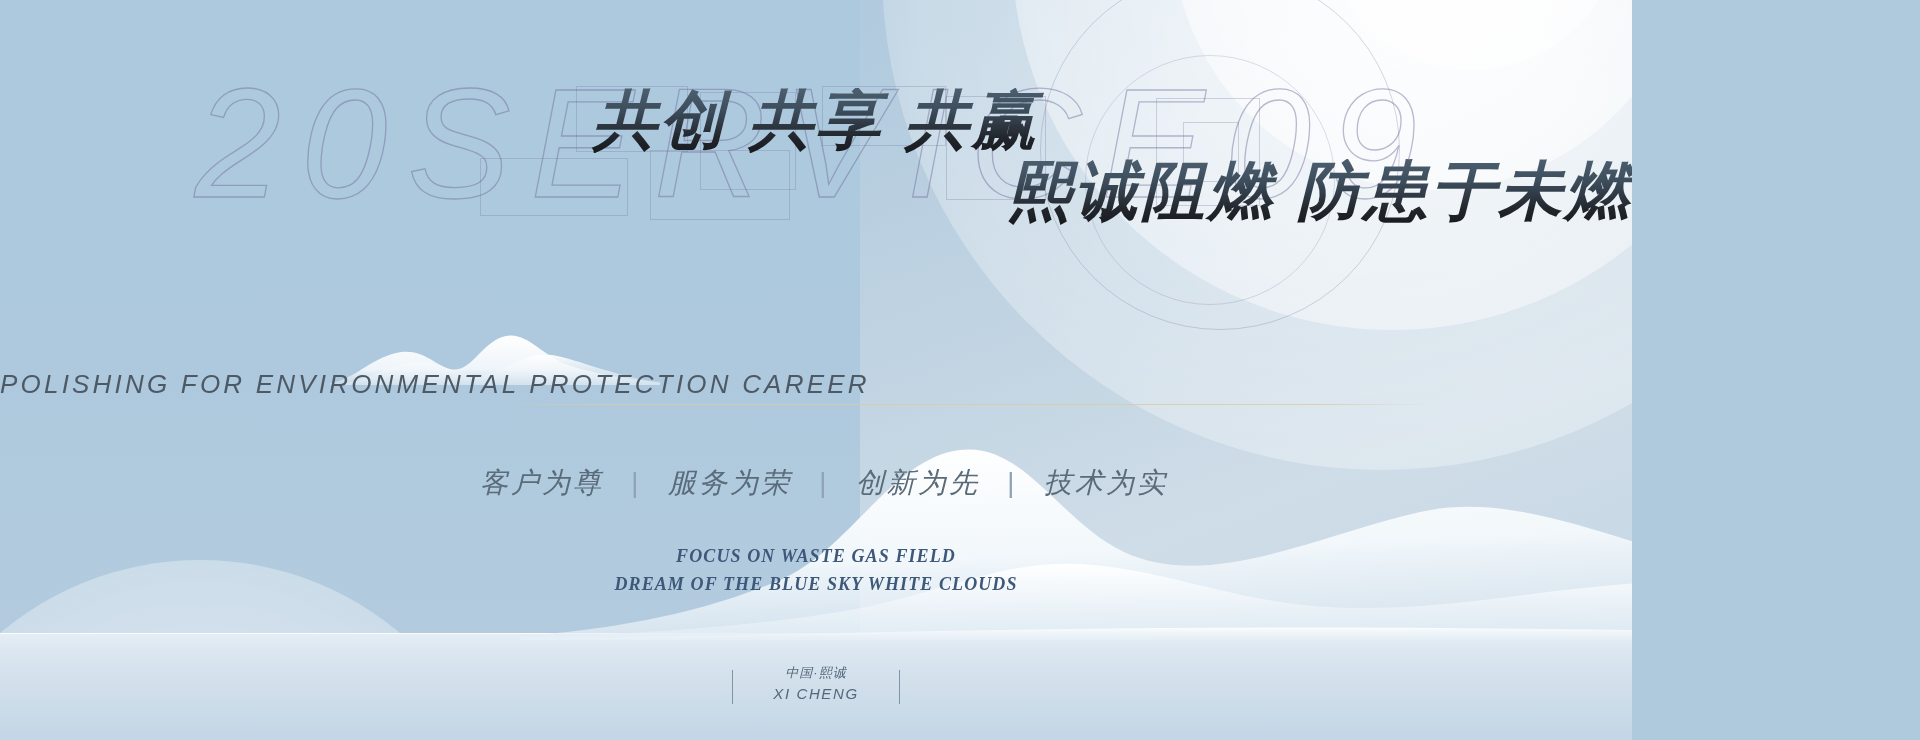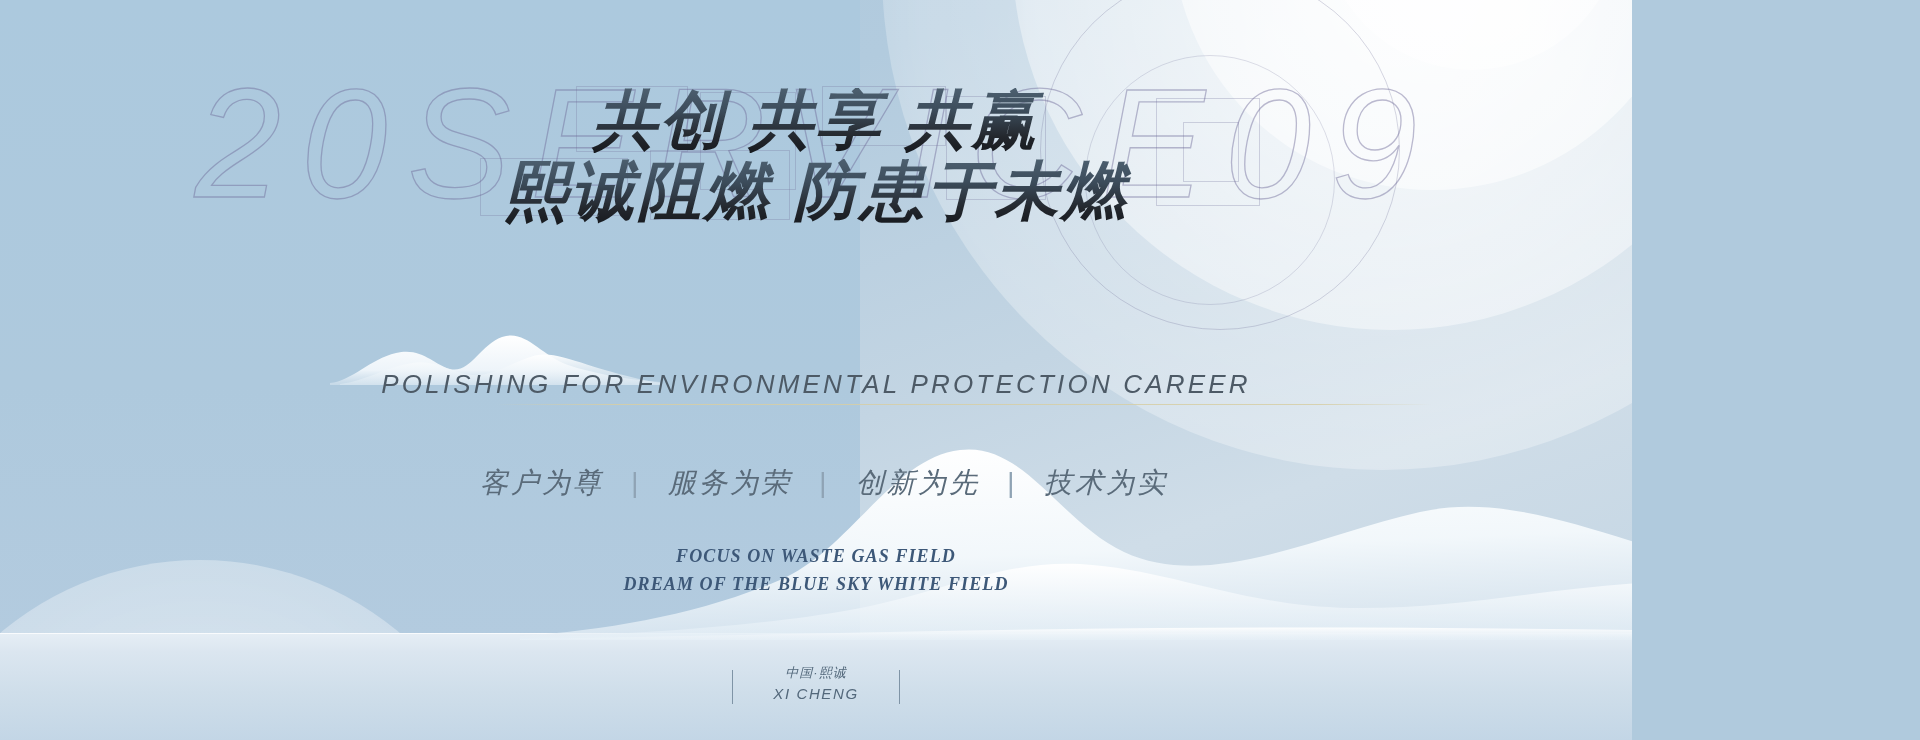--- a/index.html
+++ b/index.html
@@ -107,27 +107,26 @@
     font-family:"Liberation Serif", serif;
     font-weight:700;
     line-height:1.02;
     white-space:nowrap;
     background:linear-gradient(180deg,#4d6070 0%,#3c4c5b 35%,#23272d 75%,#171a1f 100%);
     -webkit-background-clip:text;
     background-clip:text;
     color:transparent;
   }
   .headline .line1 { font-size:64px; letter-spacing:3px; }
-  .headline .line2 { font-size:64px; letter-spacing:3px; margin-top:6px; }
+  .headline .line2 { font-size:64px; letter-spacing:3px; margin-top:6px;text-align:right; }
   .headline .gap { display:inline-block; width:22px; }
 
   
   .subtitle-en {
     position:absolute; left:0; right:0; top:369px;
-    text-align:center;
     font-family:"Liberation Sans", sans-serif;
     font-size:26px;
     font-weight:400;
     letter-spacing:3.2px;
     color:#4d5a66;
     z-index:6;
   }
   .subtitle-rule {
     position:absolute; top:404px; left:496px; width:936px; height:1px;
     background:linear-gradient(90deg, rgba(220,214,180,0) 0%, rgba(214,206,165,.85) 12%, rgba(214,206,165,.85) 88%, rgba(220,214,180,0) 100%);
@@ -259,21 +258,21 @@
 
   <div class="subtitle-en">POLISHING FOR ENVIRONMENTAL PROTECTION CAREER</div>
   <div class="subtitle-rule"></div>
 
   <div class="values">
     <span class="v">客户为尊</span><span class="sep">|</span><span class="v">服务为荣</span><span class="sep">|</span><span class="v">创新为先</span><span class="sep">|</span><span class="v">技术为实</span>
   </div>
 
   <div class="slogan">
     <div>FOCUS ON WASTE GAS FIELD</div>
-    <div>DREAM OF THE BLUE SKY WHITE FIELD</div>
+    <div>DREAM OF THE BLUE SKY WHITE CLOUDS</div>
   </div>
 
   <div class="logo">
     <div class="bar"></div>
     <div class="txt">
       <div class="cn">中国·熙诚</div>
       <div class="en">XI CHENG</div>
     </div>
     <div class="bar"></div>
   </div>

